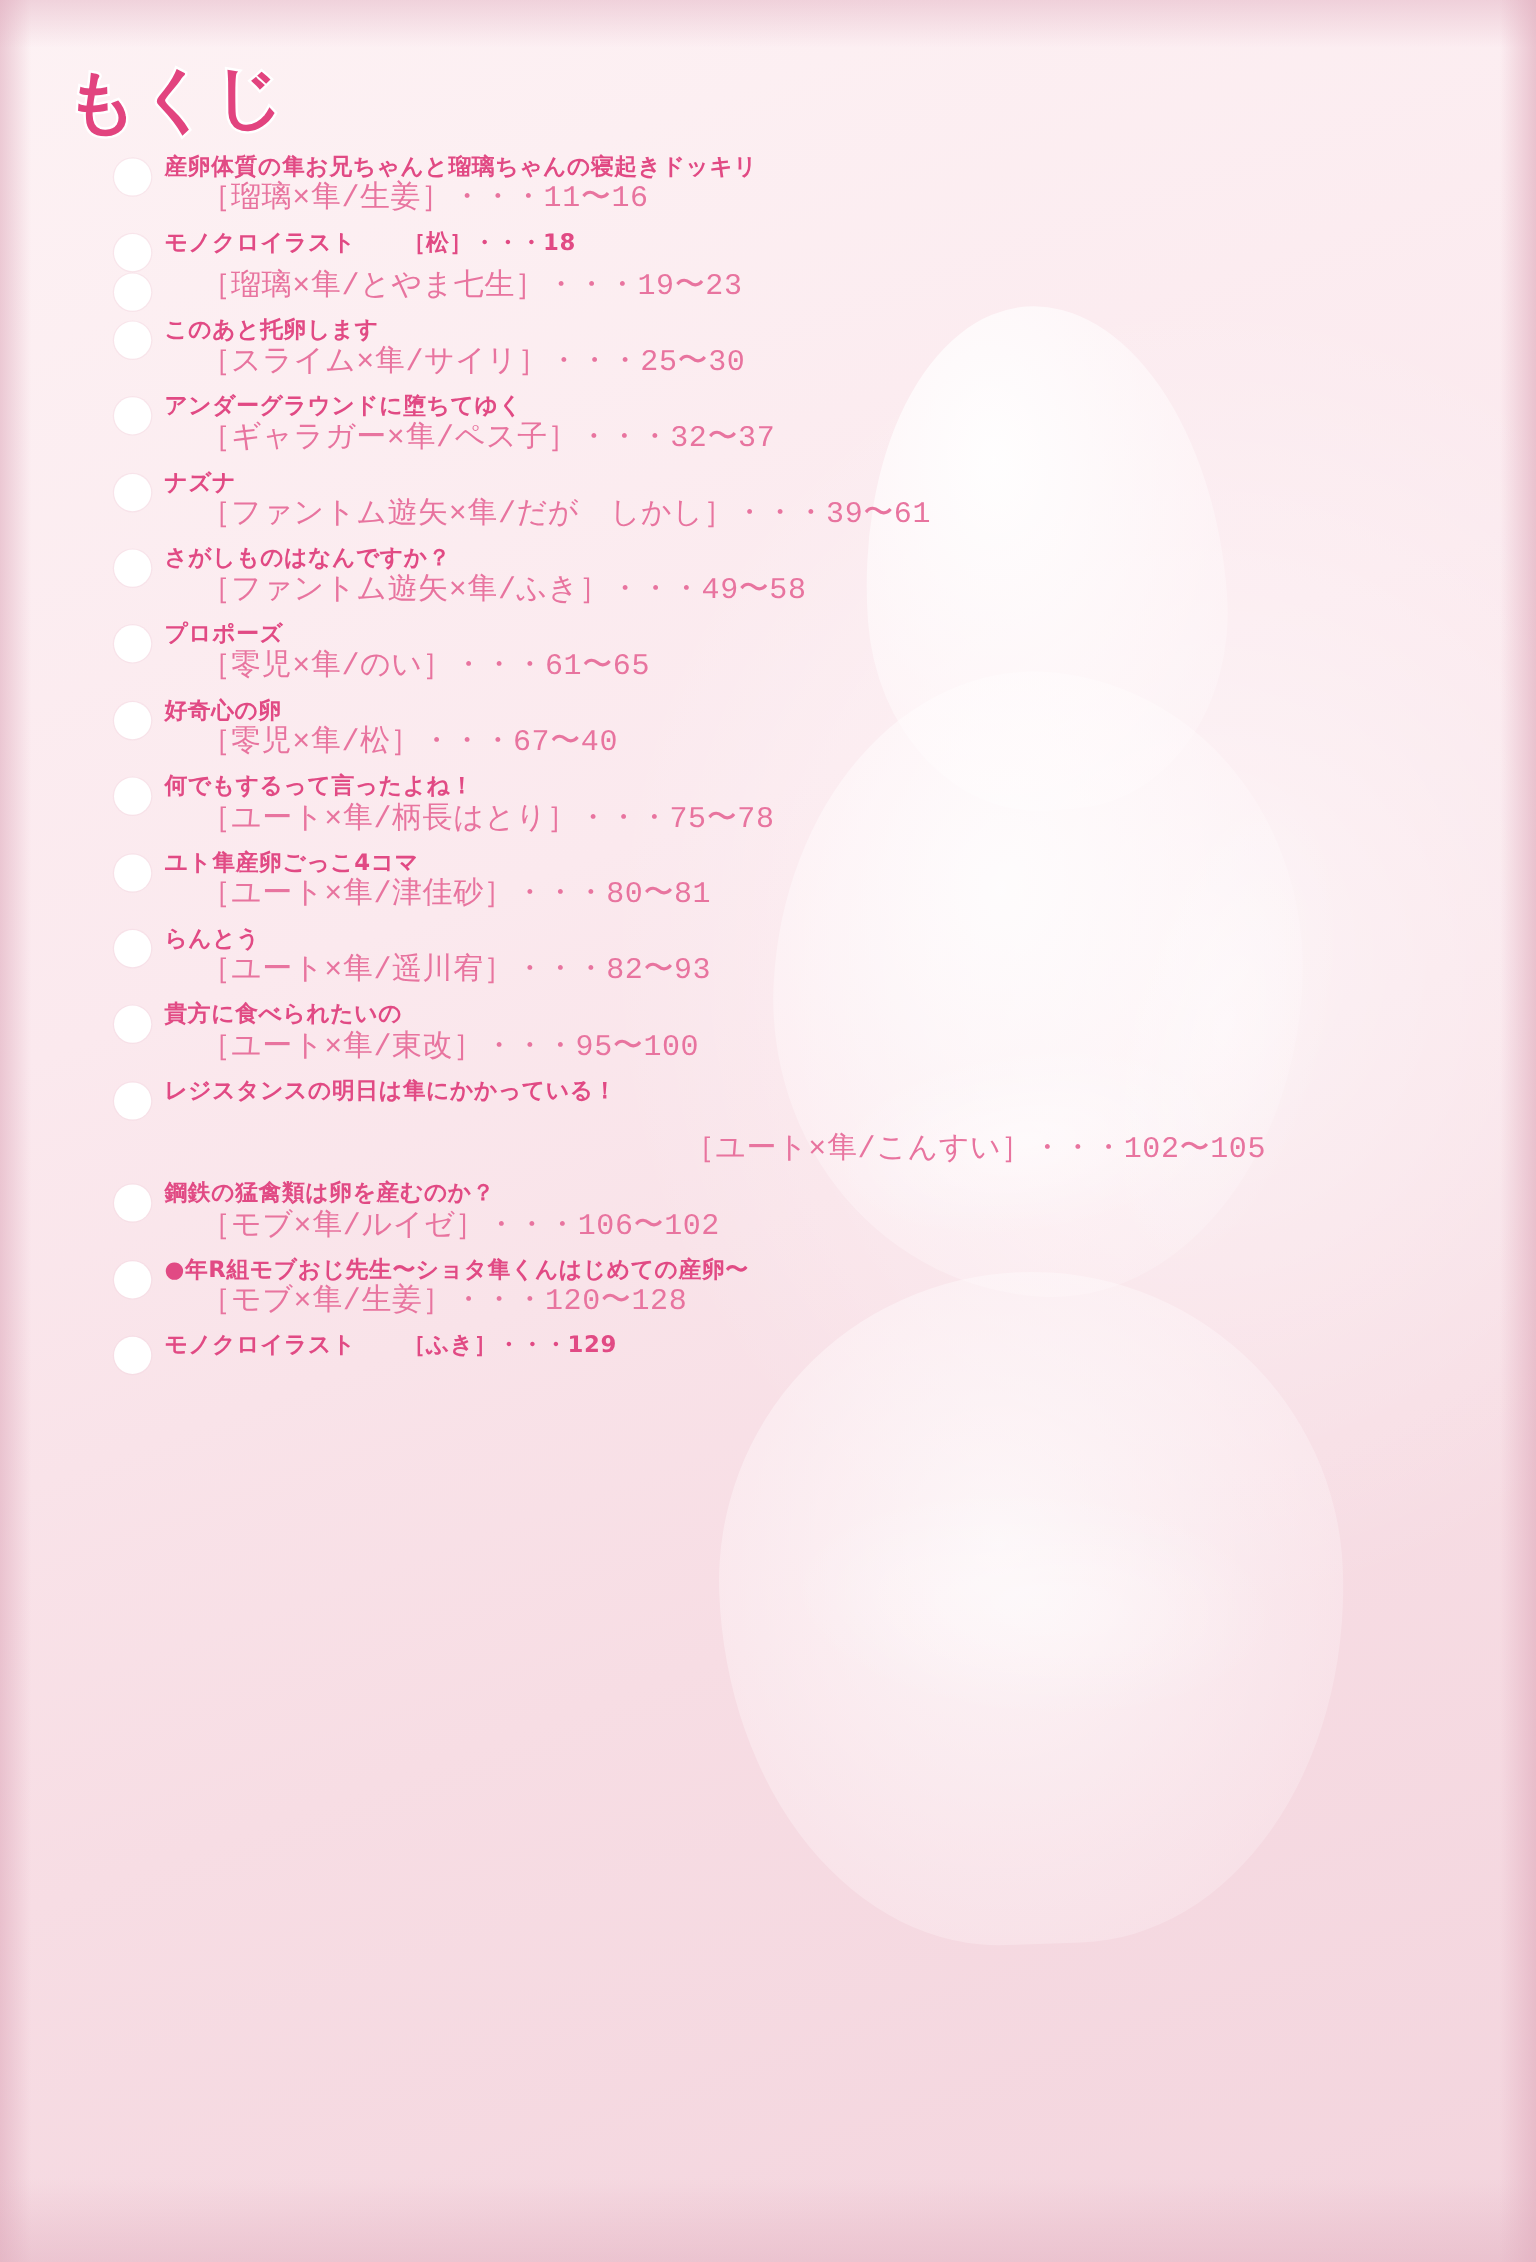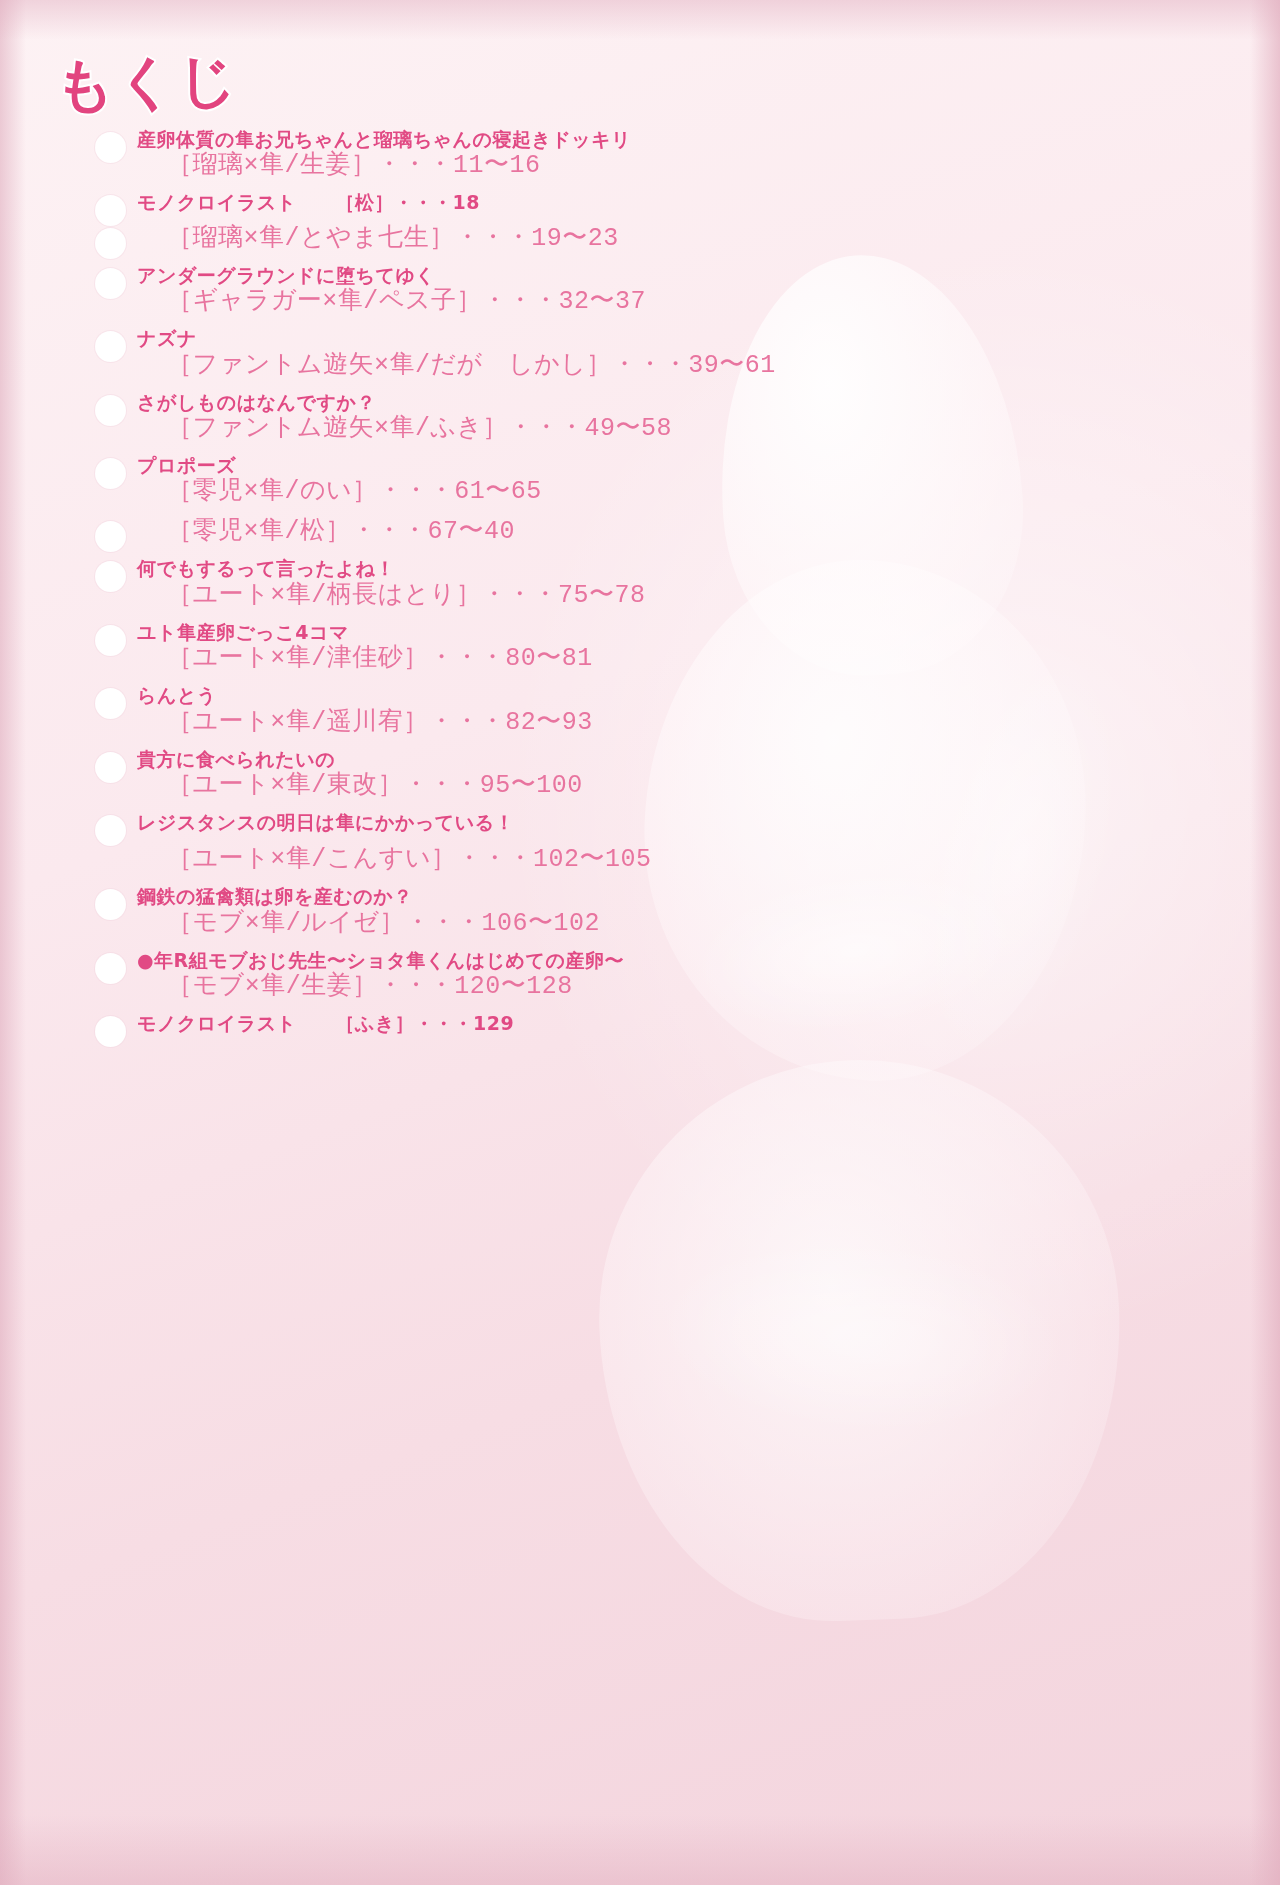--- a/index.html
+++ b/index.html
@@ -170,21 +170,22 @@
     font-size: 25px;
     color: #e8749f;
     line-height: 1.2;
     letter-spacing: 0.5px;
     margin: 0;
     padding-left: 30px;
     white-space: nowrap;
     font-family: Liberation Mono, monospace;
   }
   .spaced .entry-meta {
-    margin-top: 12px;
+    margin-top: 23px;
+    text-align: right;
   }
 </style>
 </head>
 <body>
 
 <div id="page">
 
   <div class="vignette-top"></div>
   <div class="vignette-bottom"></div>
 
@@ -209,20 +210,25 @@
       <span class="bullet"></span>
       <p class="entry-title">モノクロイラスト　　［松］・・・18</p>
 
     </div>
 
     <div class="toc-entry">
       <span class="bullet"></span>
       <p class="entry-meta">［瑠璃×隼/とやま七生］・・・19〜23</p>
     </div>
 
+    <div class="toc-entry">
+      <span class="bullet"></span>
+      <p class="entry-title">このあと托卵します</p>
+      <p class="entry-meta">［スライム×隼/サイリ］・・・25〜30</p>
+    </div>
 
     <div class="toc-entry">
       <span class="bullet"></span>
       <p class="entry-title">アンダーグラウンドに堕ちてゆく</p>
       <p class="entry-meta">［ギャラガー×隼/ペス子］・・・32〜37</p>
     </div>
 
     <div class="toc-entry">
       <span class="bullet"></span>
       <p class="entry-title">ナズナ</p>
@@ -236,20 +242,21 @@
     </div>
 
     <div class="toc-entry">
       <span class="bullet"></span>
       <p class="entry-title">プロポーズ</p>
       <p class="entry-meta">［零児×隼/のい］・・・61〜65</p>
     </div>
 
     <div class="toc-entry">
       <span class="bullet"></span>
+      <p class="entry-title">好奇心の卵</p>
       <p class="entry-meta">［零児×隼/松］・・・67〜40</p>
     </div>
 
     <div class="toc-entry">
       <span class="bullet"></span>
       <p class="entry-title">何でもするって言ったよね！</p>
       <p class="entry-meta">［ユート×隼/柄長はとり］・・・75〜78</p>
     </div>
 
     <div class="toc-entry">

